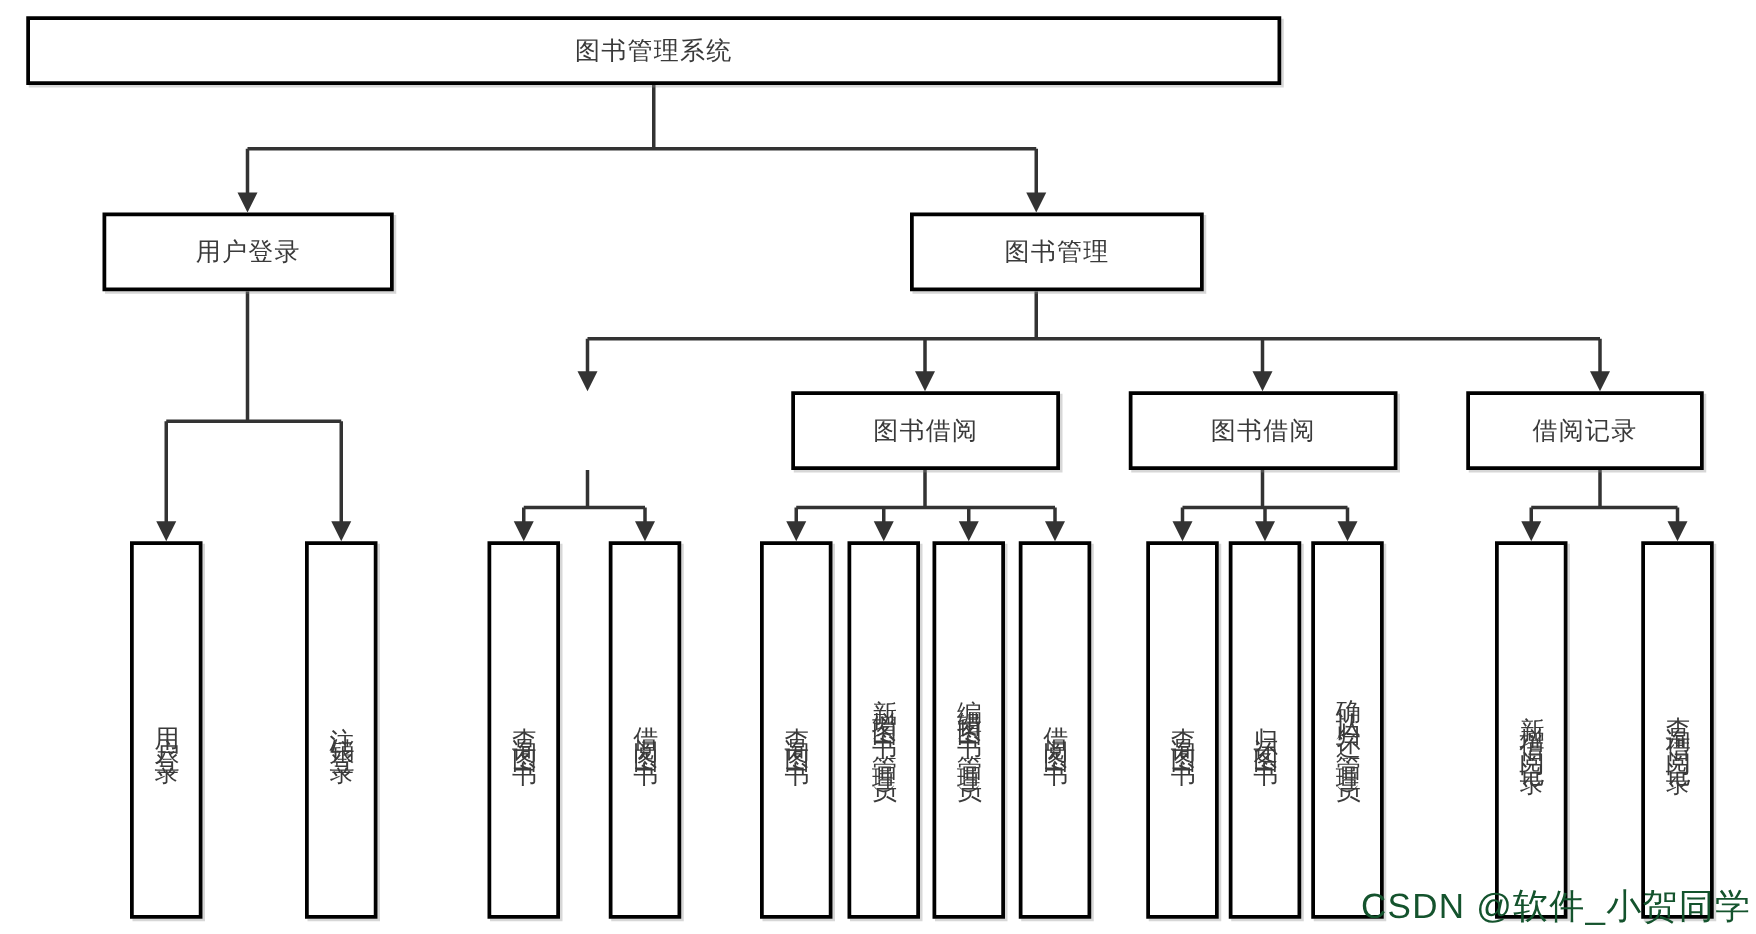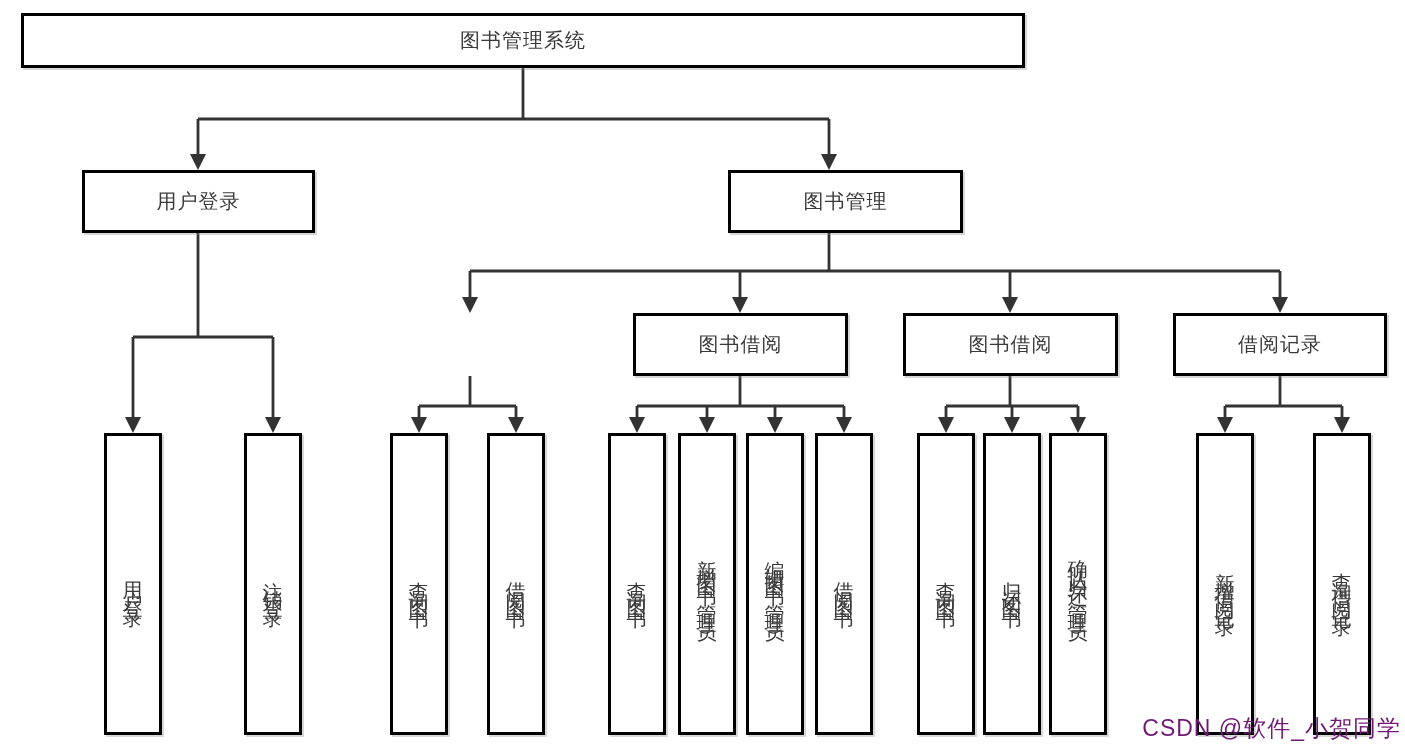--- a/index.html
+++ b/index.html
@@ -40,21 +40,21 @@
 
   
   .b-userlogin { left: 82px;  top: 170px; width: 233px; height: 63px; }
   .b-bookmgmt  { left: 728px; top: 170px; width: 235px; height: 63px; }
 
   
   .l3 { top: 313px; height: 63px; width: 215px; }
   .b-newbooks { left: 363px; }
   .b-borrow   { left: 633px; text-align: right; }
   .b-current  { left: 903px; }
-  .b-records  { left: 1173px; width: 214px; }
+  .b-records  { left: 1173px; width: 190px; }
 
   
   .leaf { top: 433px; width: 58px; height: 302px; }
   .leaf .vtext {
     writing-mode: vertical-rl;
     text-orientation: mixed;
     letter-spacing: 9px;
     font-size: 20px;
     line-height: 1;
     white-space: nowrap;
@@ -70,22 +70,22 @@
   .lf-9  { left: 917px; }
   .lf-10 { left: 983px; }
   .lf-11 { left: 1049px; }
   .lf-12 { left: 1196px; }
   .lf-13 { left: 1313px; }
 
   .watermark {
     position: absolute;
     right: 4px;
     bottom: 3px;
-    color: #701a75;
-    font-size: 23px;
+    color: #14532d;
+    font-size: 28px;
     letter-spacing: 1px;
     z-index: 3;
     white-space: nowrap;
   }
 </style>
 </head>
 <body>
 
 <div class="canvas">
 

